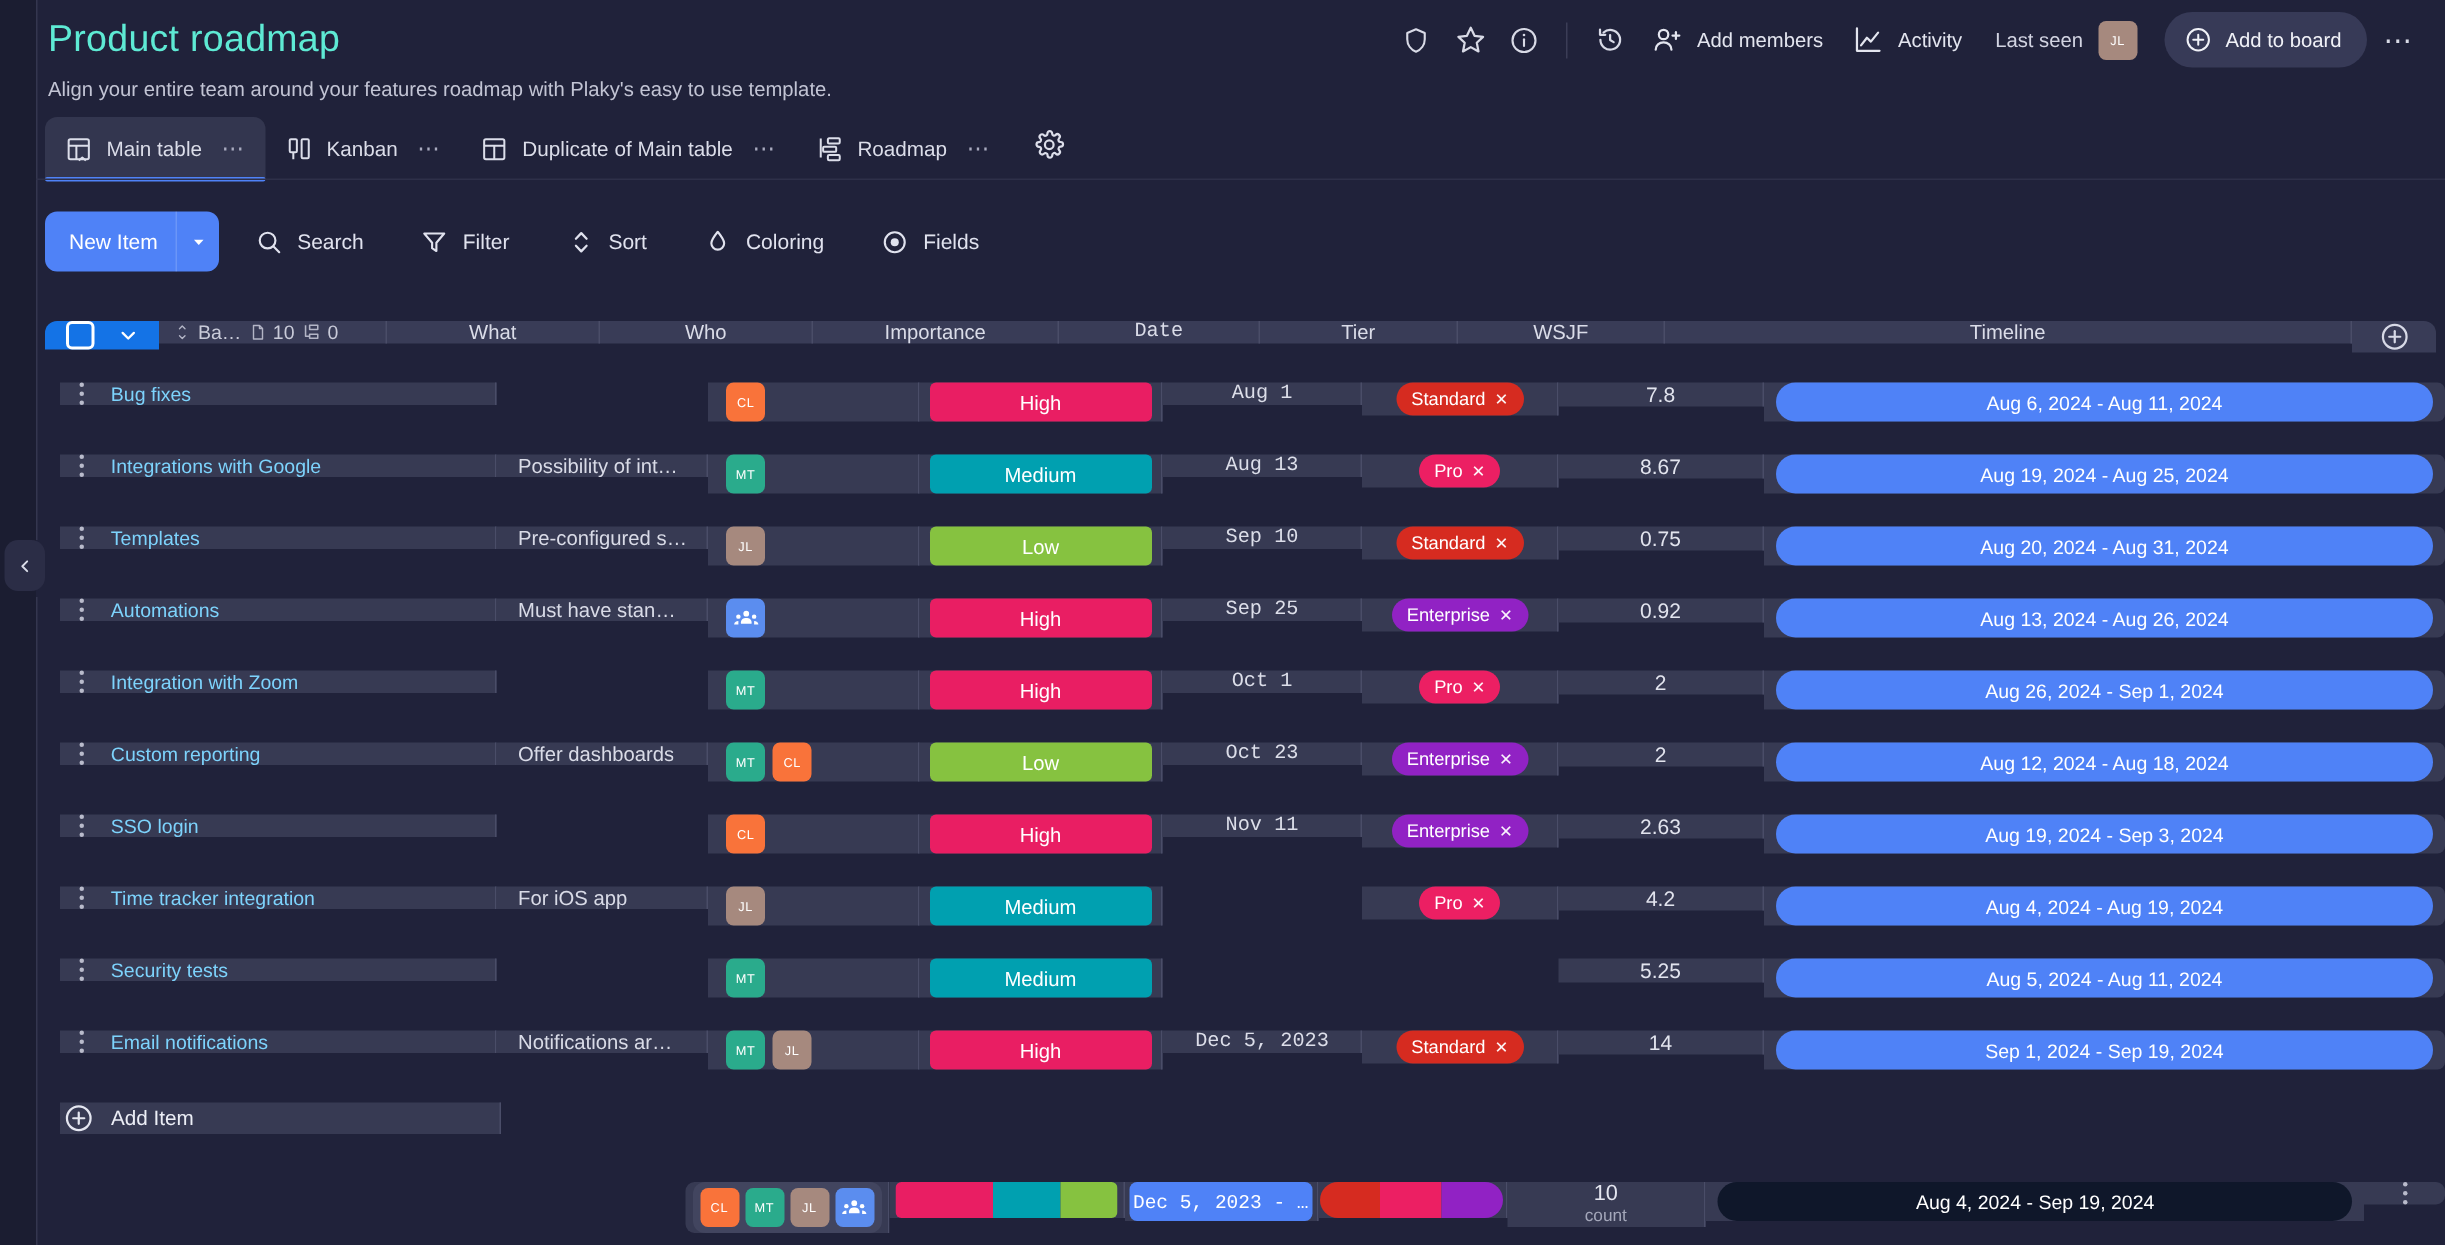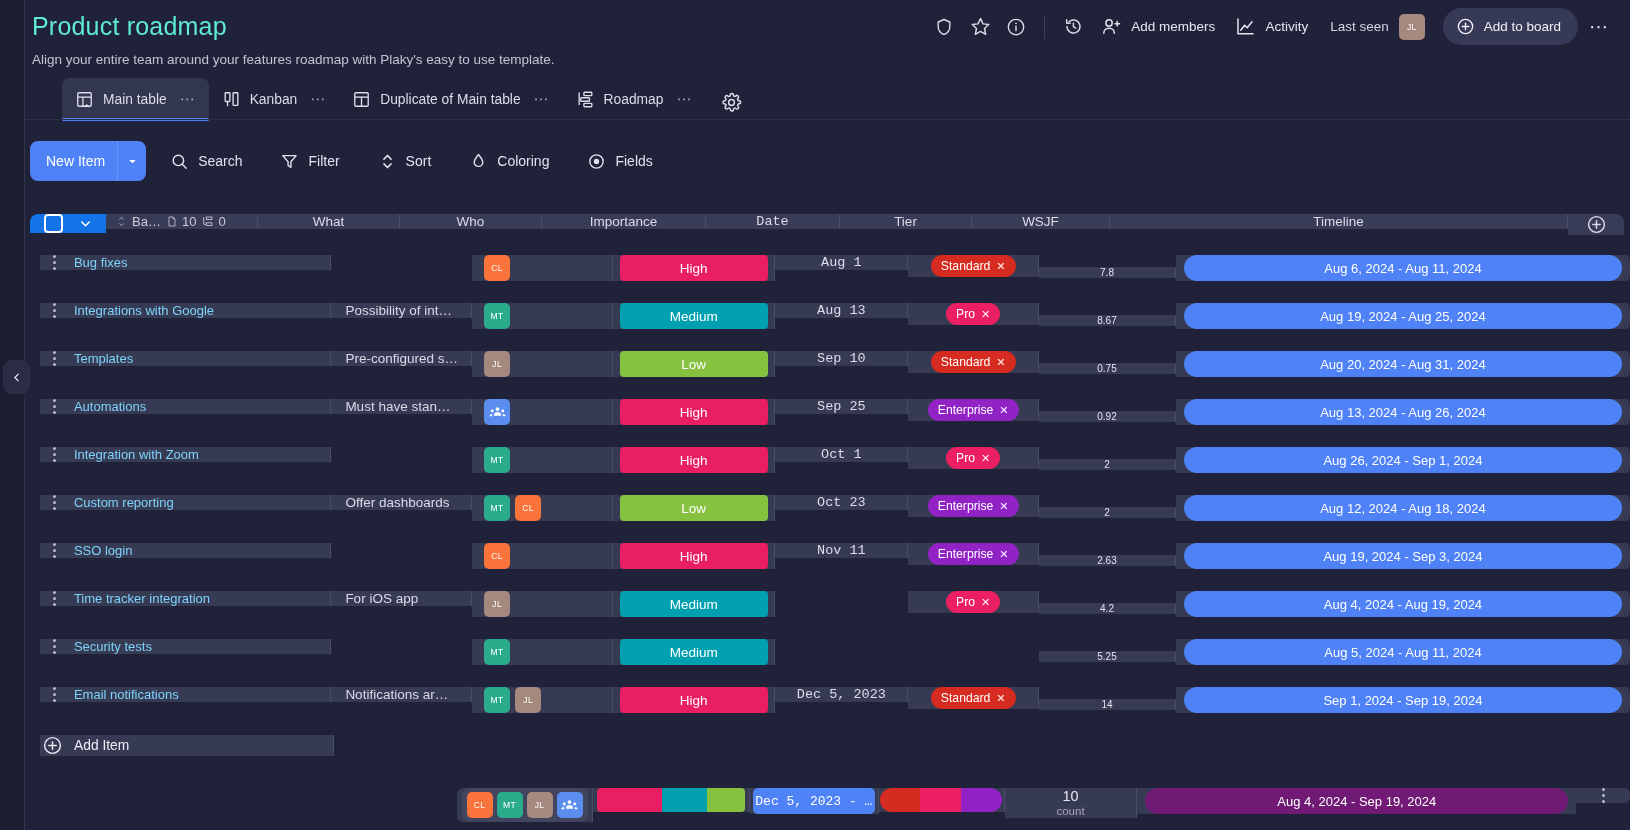--- a/index.html
+++ b/index.html
@@ -25,21 +25,21 @@
   .hicon { width:36px; height:32px; display:flex; align-items:center; justify-content:center; cursor:pointer; color:#d8dae6; }
   .hicon svg { display:block; }
   .hdivider { width:1px; height:24px; background:#3b3d56; margin:0 10px; }
   .haction { display:flex; align-items:center; gap:9px; padding:6px 10px; cursor:pointer; font-size:13.5px; color:#e3e5ef; white-space:nowrap; }
   .lastseen { display:flex; align-items:center; gap:10px; font-size:13.5px; color:#d2d4e2; padding:0 6px 0 12px;}
   .av-sm { width:26px; height:26px; border-radius:5px; display:flex; align-items:center; justify-content:center; font-size:8.5px; color:#fff; letter-spacing:.3px; }
   .add-board { display:flex; align-items:center; gap:9px; background:#373a57; border-radius:20px; padding:9px 17px 9px 13px; font-size:13.5px; color:#f0f1f7; cursor:pointer; margin-left:12px; }
   .dots-btn { width:34px; height:32px; display:flex; align-items:center; justify-content:center; cursor:pointer; font-size:19px; color:#d8dae6; margin-left:4px; letter-spacing:1px;}
 
   
-  .tabs { position:absolute; left:30px; top:78px; display:flex; align-items:flex-end; height:42px;margin-left:32px; }
+  .tabs { position:absolute; left:30px; top:78px; display:flex; align-items:flex-start; height:42px; }
   .tab { display:flex; align-items:center; gap:9px; padding:9px 13px; border-radius:8px 8px 0 0; font-size:13.8px; color:#dbdde9; cursor:pointer; height:42px; }
   .tab.active { background:#33364f; position:relative; }
   .tab.active::after { content:""; position:absolute; left:0; right:0; bottom:-1px; height:3px; background:#4f82f7; border-radius:2px; }
   .tab .tdots { color:#a9abbf; font-size:15px; margin-left:4px; letter-spacing:1px; }
   .tab-gear { width:36px; height:36px; display:flex; align-items:center; justify-content:center; cursor:pointer; color:#dcdeea; margin-left:8px;}
   .tabs-line { position:absolute; left:24px; right:0; top:119px; height:1px; background:#2e3049; }
 
   
   .toolbar { position:absolute; left:30px; top:140px; display:flex; align-items:center; gap:0; height:42px; }
   .newitem { display:flex; align-items:center; background:#4f82f7; border-radius:8px; height:40px; cursor:pointer; }
@@ -85,21 +85,21 @@
   .av { width:26px; height:26px; border-radius:5px; display:flex; align-items:center; justify-content:center; font-size:8.5px; color:#fff; letter-spacing:.4px; }
   .av.team svg { display:block; }
 
   .imp-cell { justify-content:center; }
   .imp-pill { width:148px; height:26px; border-radius:4px; display:flex; align-items:center; justify-content:center; font-size:13.5px; color:#fff; }
 
   .date-cell { justify-content:center; font-size:13.5px; color:#dcdee9; }
   .tier-cell { justify-content:center; }
   .tier-pill { height:22px; border-radius:11px; display:inline-flex; align-items:center; gap:6px; padding:0 10px; font-size:12.2px; color:#fff; }
   .tier-x { font-size:11px; opacity:.95; }
-  .wsjf-cell { justify-content:center; font-size:10px; color:#e2e4ee;margin-top:12px; }
+  .wsjf-cell { justify-content:center; font-size:14px; color:#e2e4ee; }
 
   .time-cell { justify-content:center; padding:0 8px; }
   .time-bar { width:100%; height:26px; background:#4f82f7; border-radius:13px; display:flex; align-items:center; justify-content:center; font-size:13px; color:#fff; }
 
   
   .addrow { height:45px; margin-top:3px; }
   .addrow .cell { background:#373a53; display:flex; align-items:center; border-right:1px solid #4a4d68; }
   .addrow .c-item { gap:11px; padding-left:2px; font-size:13.8px; color:#eceef6; cursor:pointer; }
 
   
@@ -107,21 +107,21 @@
   .sumrow .cell { background:#373a53; display:flex; align-items:center; justify-content:center; border-right:1px solid #4a4d68; }
   .sumrow .blank { background:transparent; border-right:none; }
   .sum-avatars { display:flex; gap:4px; background:#42455f; border-radius:8px; padding:4px 5px; }
   .seg-bar { display:flex; width:148px; height:24px; border-radius:4px; overflow:hidden; }
   .seg-bar.rounded { border-radius:12px; width:122px; }
   .seg { height:100%; }
   .sum-date { width:122px; height:26px; background:#4f82f7; border-radius:5px; display:flex; align-items:center; justify-content:center; font-size:13px; color:#fff; }
   .sum-count { display:flex; flex-direction:column; align-items:center; line-height:1.15; }
   .sum-count .n { font-size:14.5px; color:#e4e6f0; }
   .sum-count .l { font-size:11.5px; color:#a4a7ba; }
-  .sum-time { width:100%; height:26px; background:#701a75; border-radius:13px; display:flex; align-items:center; justify-content:center; font-size:13px; color:#fff; }
+  .sum-time { width:100%; height:26px; background:#0f172a; border-radius:13px; display:flex; align-items:center; justify-content:center; font-size:13px; color:#fff; }
   .sum-menu { width:56px; background:#373a53; border-radius:0 6px 6px 0; display:flex; flex-direction:column; align-items:center; justify-content:center; gap:3px; cursor:pointer; }
   .sum-menu i { width:3px; height:3px; background:#b9bbcb; border-radius:50%; display:block; }
 
   
   .collapse { position:absolute; left:3px; top:360px; width:27px; height:34px; background:#2b2d46; border-radius:9px; display:flex; align-items:center; justify-content:center; cursor:pointer; color:#dadce8; }
   .rail-line { position:absolute; left:24px; top:0; width:1px; height:360px; background:#34364f; }
   .rail-line2 { position:absolute; left:24px; top:398px; width:1px; height:432px; background:#34364f; }
 </style>
 </head>
 <body>

